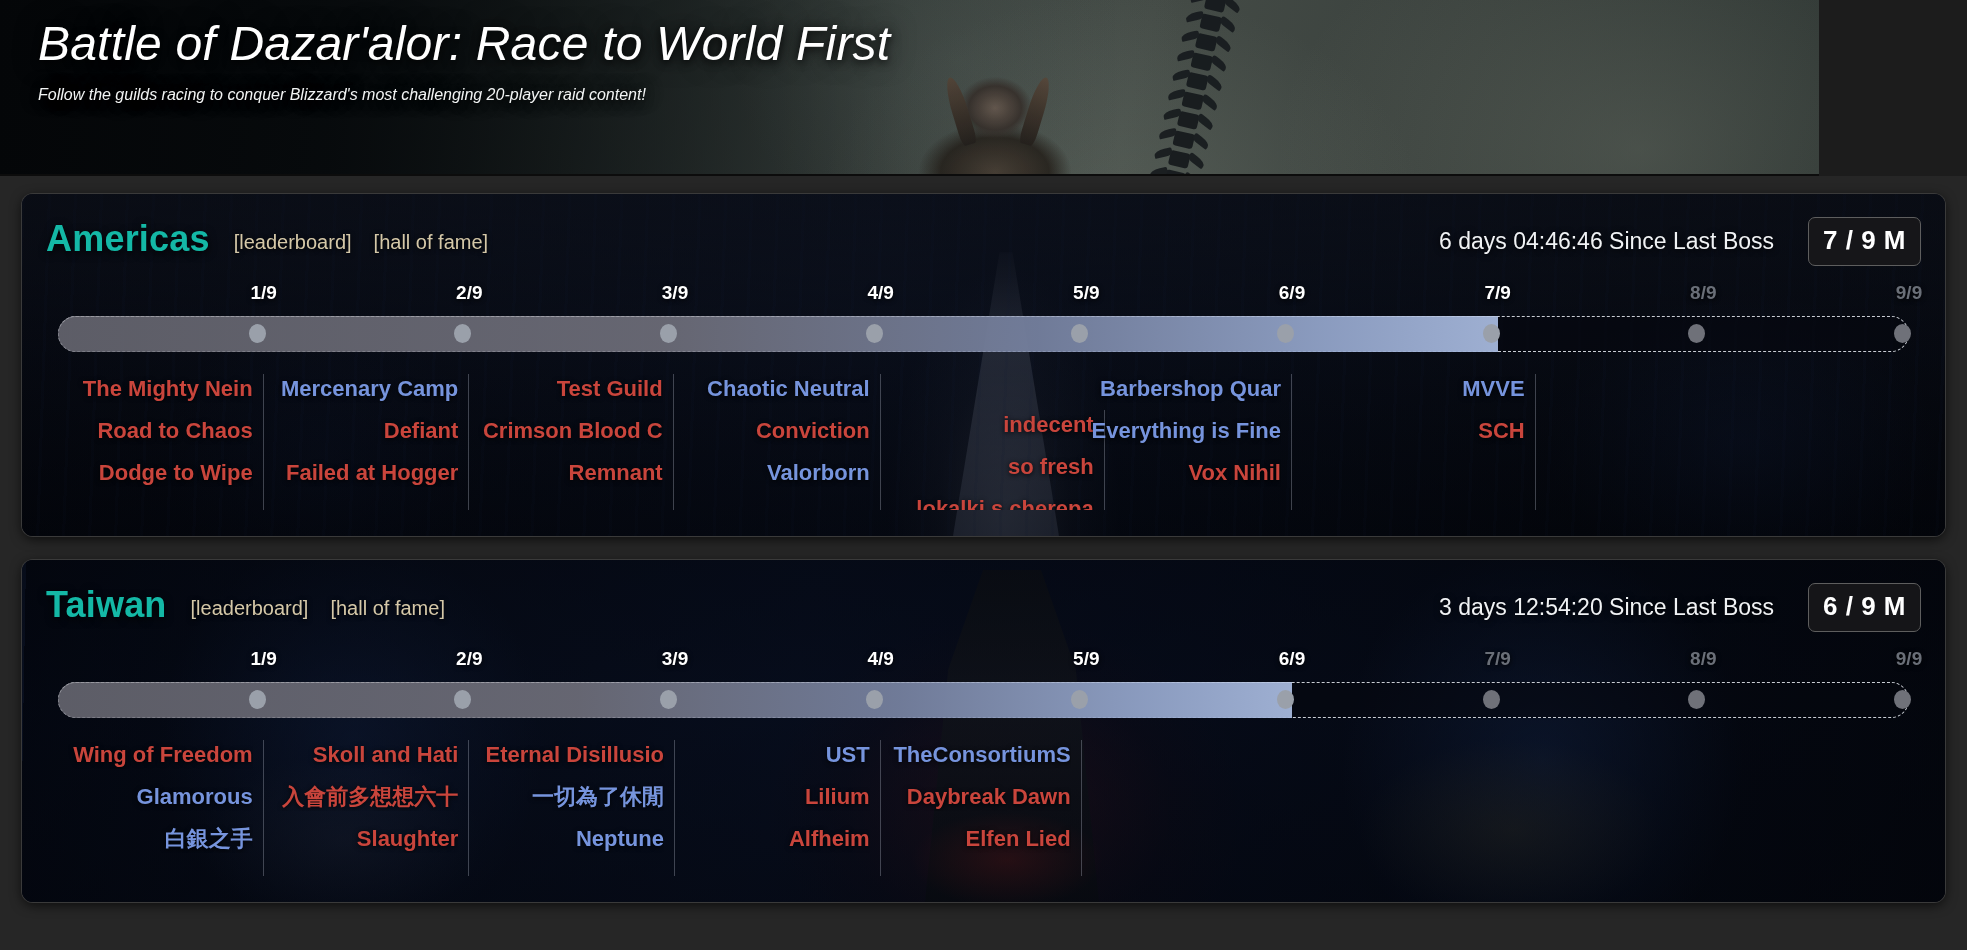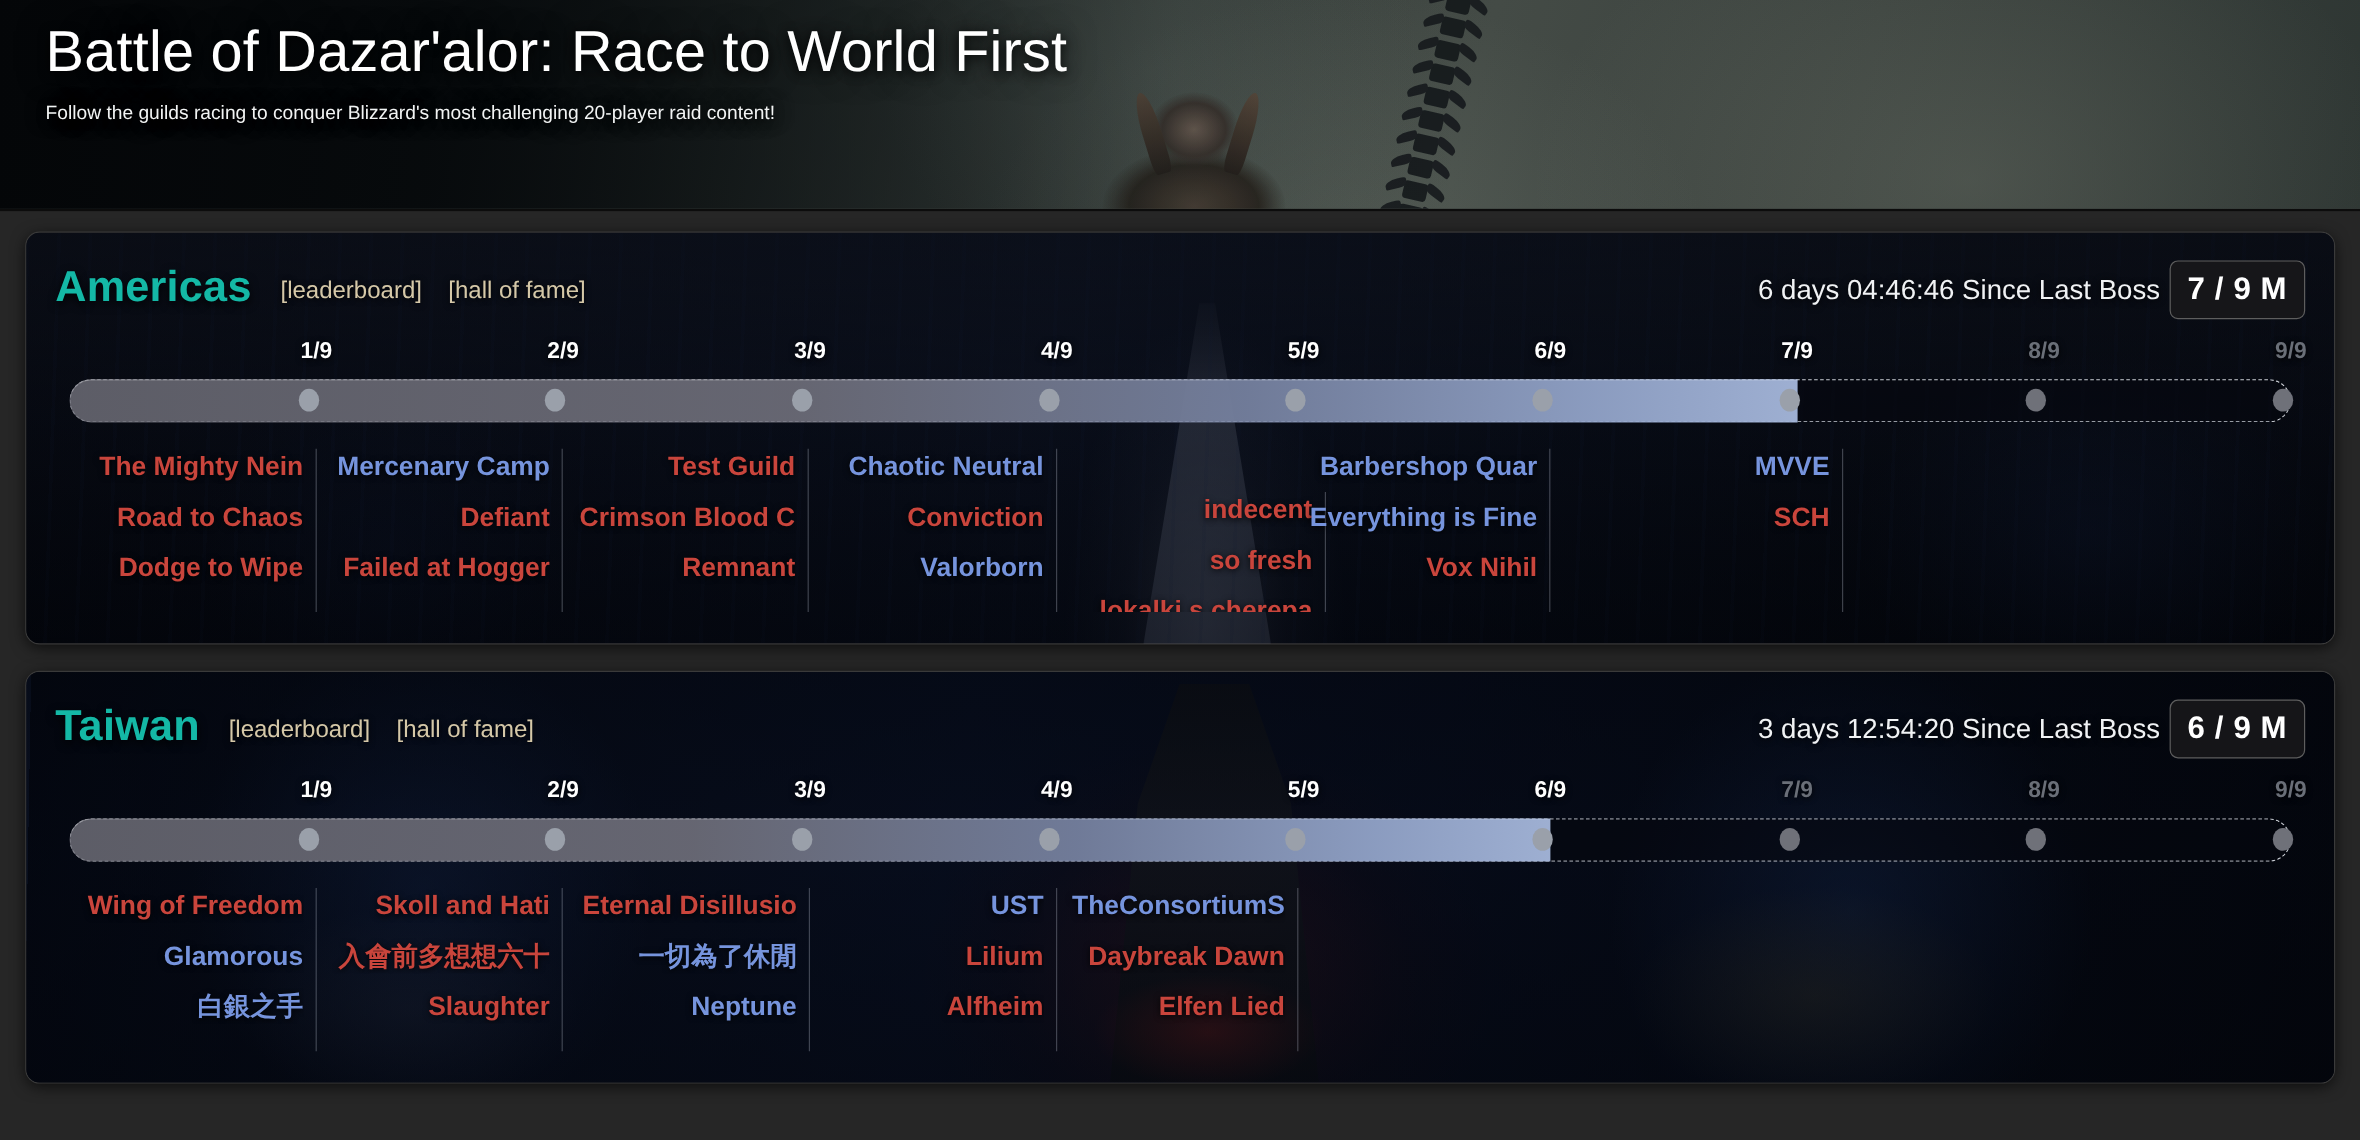--- a/index.html
+++ b/index.html
@@ -8,25 +8,26 @@
     width: 1967px;
     height: 950px;
     overflow: hidden;
     background: #1c1c1c;
     font-family: "Liberation Sans", "DejaVu Sans", sans-serif;
   }
 
   
   .banner {
     position: relative;
-    width: 1967px;
+    width: 1819px;
     height: 176px;
     overflow: hidden;
     background: #3c4340;
     border-bottom: 2px solid #0c0c0c;
+    font-style: italic;
   }
   .banner-art {
     position: absolute;
     inset: 0;
     background:
       radial-gradient(ellipse 420px 300px at 1120px 210px, rgba(120,130,120,.30), rgba(0,0,0,0) 72%),
       radial-gradient(ellipse 520px 360px at 1640px 150px, rgba(150,155,140,.22), rgba(0,0,0,0) 70%),
       radial-gradient(ellipse 300px 260px at 960px 60px,  rgba(90,100,95,.35),  rgba(0,0,0,0) 75%),
       linear-gradient(105deg, #05070a 0%, #0b0f12 14%, #232a28 30%, #3a423e 48%, #444b46 62%, #3b423e 78%, #2e3633 100%);
   }
@@ -185,21 +186,21 @@
     text-shadow: 0 2px 8px rgba(0,0,0,.95);
   }
   .head-links { display: flex; gap: 22px; margin-left: 24px; padding-top: 7px; }
   .head-link {
     font-size: 20px;
     color: #d5c8a8;
     text-decoration: none;
     cursor: pointer;
     text-shadow: 0 1px 5px rgba(0,0,0,.9);
   }
-  .head-right { margin-left: auto; display: flex; align-items: center; gap: 8px; padding-top: 4px; justify-content: center; }
+  .head-right { margin-left: auto; display: flex; align-items: center; gap: 34px; padding-top: 4px; justify-content: center; }
   .since-text {
     font-size: 23px;
     color: #f0f2f4;
     text-shadow: 0 1px 6px rgba(0,0,0,.95);
   }
   .prog-badge {
     min-width: 94px;
     padding: 7px 14px 9px;
     text-align: center;
     font-size: 26px;

